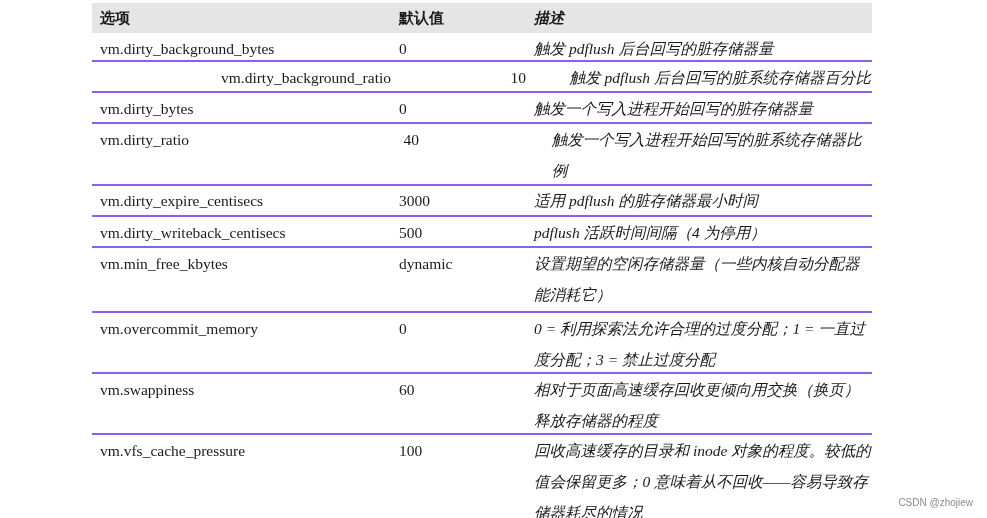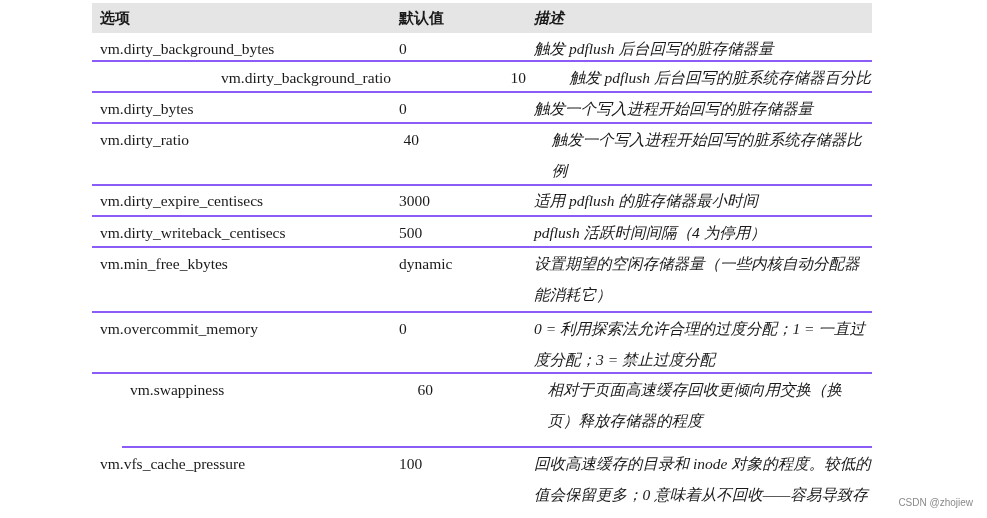--- a/index.html
+++ b/index.html
@@ -60,21 +60,21 @@
       <div class="row" style="height: 65px;">
         <div class="cell c1">vm.min_free_kbytes</div>
         <div class="cell c2">dynamic</div>
         <div class="cell c3">设置期望的空闲存储器量（一些内核自动分配器能消耗它）</div>
       </div>
       <div class="row" style="height: 61px;">
         <div class="cell c1">vm.overcommit_memory</div>
         <div class="cell c2">0</div>
         <div class="cell c3">0 = 利用探索法允许合理的过度分配；1 = 一直过度分配；3 = 禁止过度分配</div>
       </div>
-      <div class="row" style="height: 74px; margin-left: 30px;">
+      <div class="row" style="height: 61px;">
         <div class="cell c1">vm.swappiness</div>
         <div class="cell c2">60</div>
         <div class="cell c3">相对于页面高速缓存回收更倾向用交换（换页）释放存储器的程度</div>
       </div>
       <div class="row last" style="height: 90px;">
         <div class="cell c1">vm.vfs_cache_pressure</div>
         <div class="cell c2">100</div>
         <div class="cell c3">回收高速缓存的目录和 inode 对象的程度。较低的值会保留更多；0 意味着从不回收——容易导致存储器耗尽的情况</div>
       </div>
     </div>

